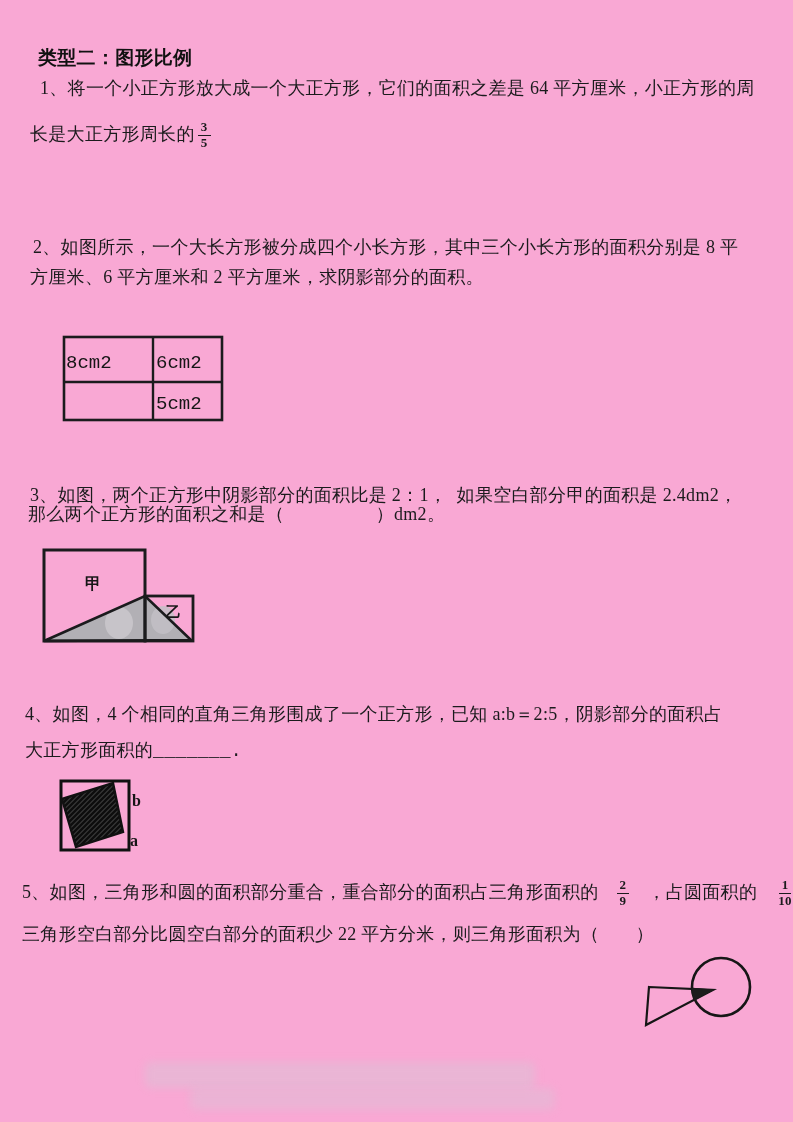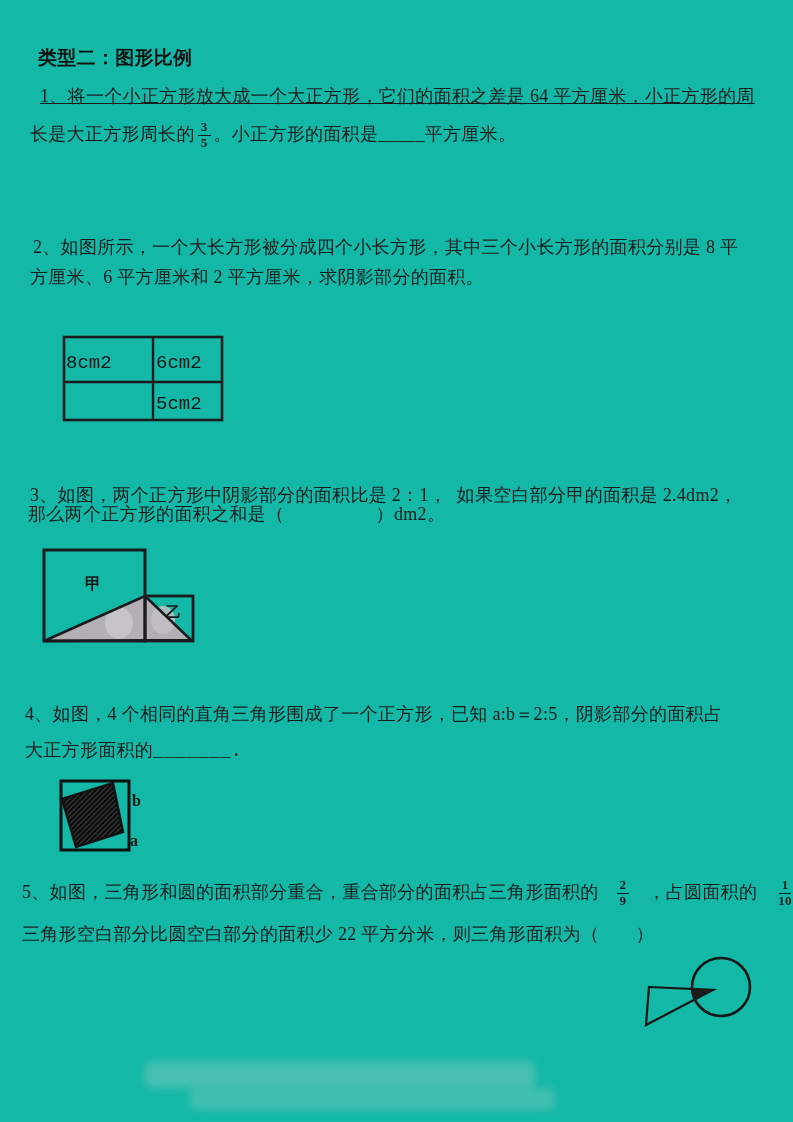--- a/index.html
+++ b/index.html
@@ -1,17 +1,17 @@
 <!DOCTYPE html>
 <html><head>
 <meta charset="utf-8">
 <style>
   html,body{margin:0;padding:0;background:#ffffff;}
   .page{
-    position:relative;width:793px;height:1122px;background:#14b8a6;overflow:hidden;
+    position:relative;width:793px;height:1122px;background:#f9a8d4;overflow:hidden;
     font-family:"Liberation Serif","DejaVu Serif",serif;color:#1b1b1d;
   }
   .line{position:absolute;font-size:18px;letter-spacing:.3px;white-space:pre;line-height:1.2;}
   .flexline{display:flex;align-items:center;}
   .title{font-family:"Liberation Sans","DejaVu Sans",sans-serif;font-weight:bold;font-size:19px;color:#111;}
   .frac{display:inline-flex;flex-direction:column;align-items:center;font-size:13px;line-height:1.15;margin:0 3px;font-weight:bold;}
   .frac .num{border-bottom:1.6px solid #1b1b1d;padding:0 3px;}
   .frac .den{padding:0 3px;}
   .fig{position:absolute;}
   .ghost{position:absolute;filter:blur(4px);border-radius:6px;}
@@ -19,28 +19,27 @@
   svg text.cjk{font-family:"Liberation Serif","DejaVu Serif",serif;font-weight:bold;}
   svg text.ab{font-family:"Liberation Serif","DejaVu Serif",serif;font-weight:bold;font-style:normal;}
 </style>
 </head>
 <body>
 
 <div class="page">
 
   <div class="line title" style="left:38px;top:47px;">类型二：图形比例</div>
 
-  <div class="line" style="left:40px;top:86px;text-decoration:underline;">1、将一个小正方形放大成一个大正方形，它们的面积之差是 64 平方厘米，小正方形的周</div>
+  <div class="line" style="left:40px;top:78px;">1、将一个小正方形放大成一个大正方形，它们的面积之差是 64 平方厘米，小正方形的周</div>
   <div class="line flexline" style="left:30px;top:113px;height:44px;text-align:center;">
     <span>长是大正方形周长的</span>
     <span class="frac">
       <span class="num">3</span>
       <span class="den">5</span>
     </span>
-    <span>。小正方形的面积是_____平方厘米。</span>
   </div>
 
   <div class="line" style="left:33px;top:237px;">2、如图所示，一个大长方形被分成四个小长方形，其中三个小长方形的面积分别是 8 平</div>
   <div class="line" style="left:30px;top:267px;">方厘米、6 平方厘米和 2 平方厘米，求阴影部分的面积。</div>
 
   <svg class="fig" style="left:58px;top:330px;" width="172" height="98" viewBox="0 0 172 98">
     <rect x="6" y="7" width="158" height="83" fill="none" stroke="#1b1b1d" stroke-width="2.6"></rect>
     <line x1="95" y1="7" x2="95" y2="90" stroke="#1b1b1d" stroke-width="2.4"></line>
     <line x1="6" y1="52" x2="164" y2="52" stroke="#1b1b1d" stroke-width="2.4"></line>
     <text x="8" y="38" font-size="19">8cm2</text>

